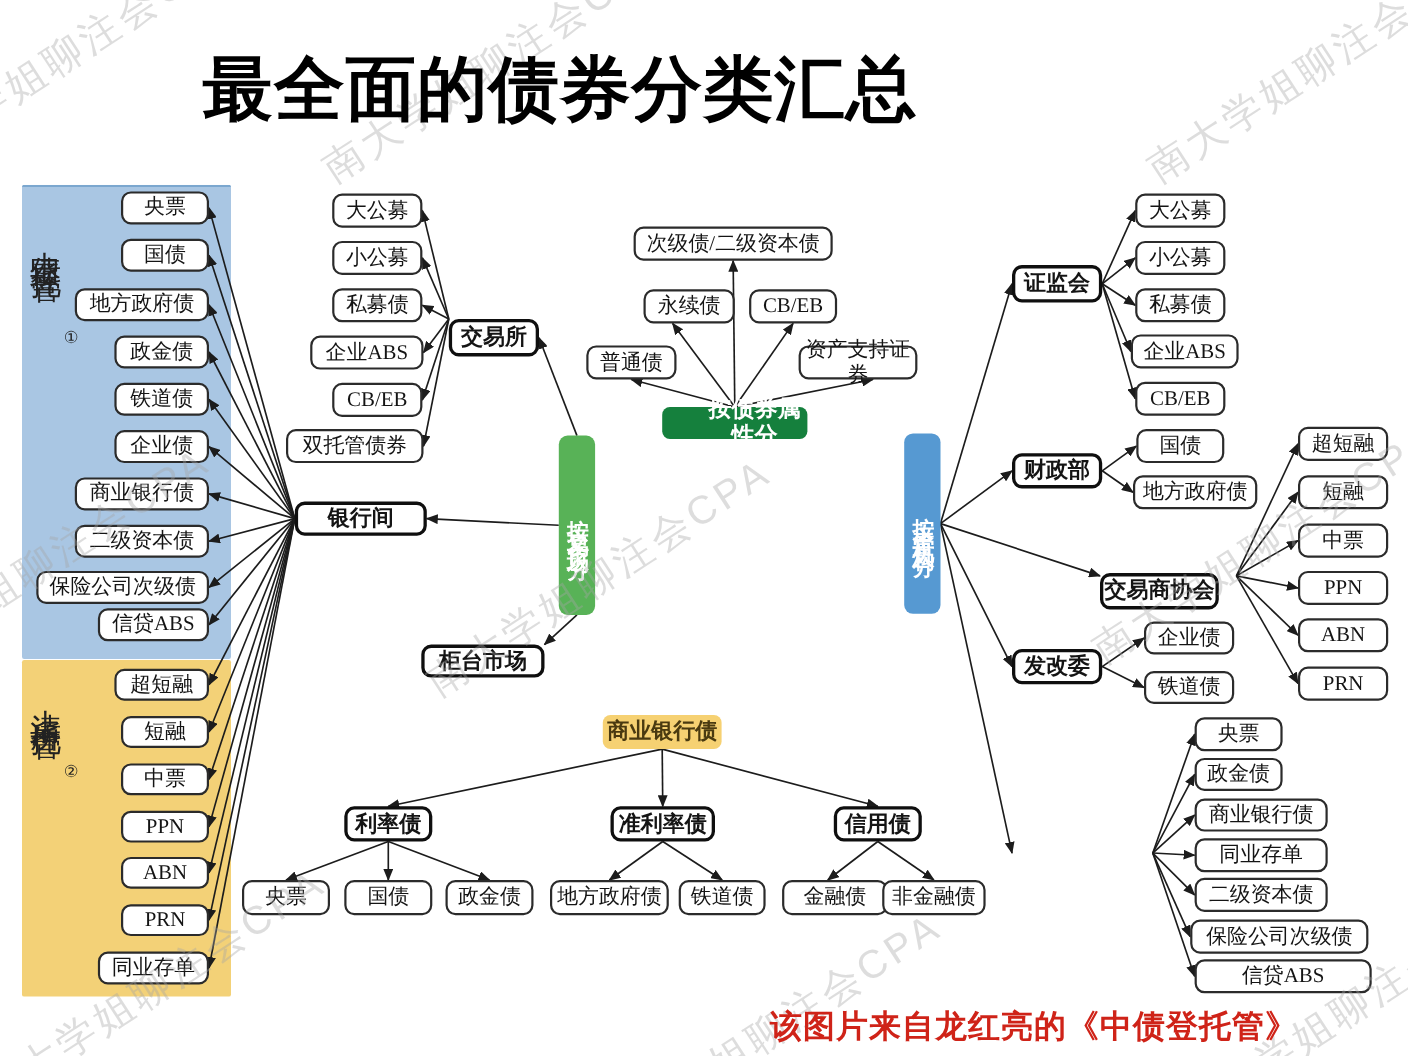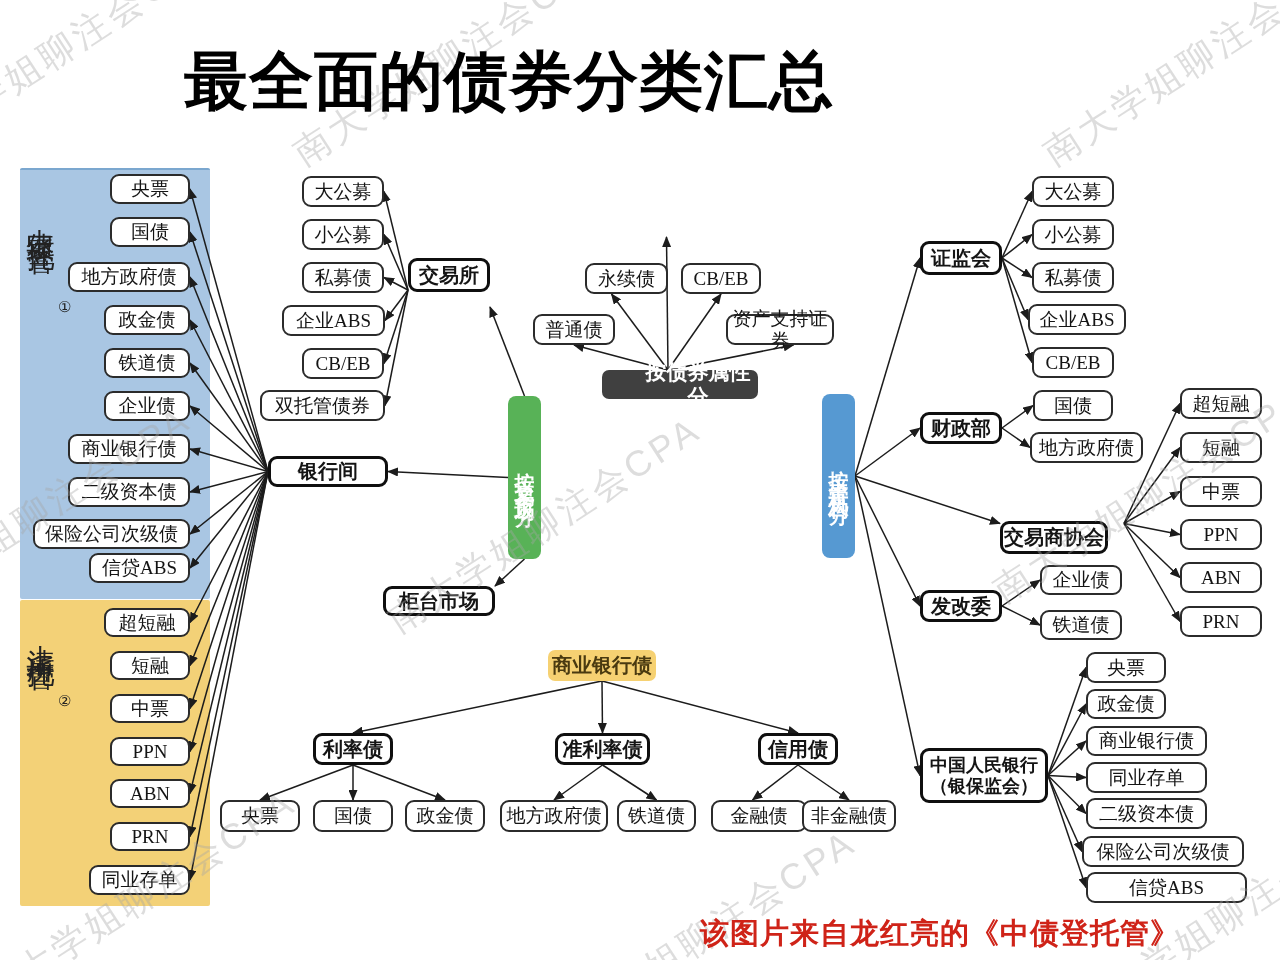--- a/index.html
+++ b/index.html
@@ -162,27 +162,28 @@
     <div class="node plain" style="left: 110px; top: 737px; width: 80px; height: 29px;">PPN</div>
     <div class="node plain" style="left: 110px; top: 779px; width: 80px; height: 29px;">ABN</div>
     <div class="node plain" style="left: 110px; top: 822px; width: 80px; height: 29px;">PRN</div>
     <div class="node plain" style="left: 89px; top: 865px; width: 101px; height: 30px;">同业存单</div>
     <div class="node plain" style="left: 302px; top: 176px; width: 82px; height: 31px;">大公募</div>
     <div class="node plain" style="left: 302px; top: 219px; width: 82px; height: 31px;">小公募</div>
     <div class="node plain" style="left: 302px; top: 262px; width: 82px; height: 31px;">私募债</div>
     <div class="node plain" style="left: 282px; top: 305px; width: 103px; height: 31px;">企业ABS</div>
     <div class="node plain" style="left: 302px; top: 348px; width: 82px; height: 31px;">CB/EB</div>
     <div class="node plain" style="left: 260px; top: 390px; width: 125px; height: 31px;">双托管债券</div>
-    <div class="node bold" style="left: 408px; top: 258px; width: 82px; height: 34px;">交易所</div>
+    <div class="node bold" style="left: 408px; top: 290px; width: 82px; height: 34px;">交易所</div>
     <div class="node bold" style="left: 268px; top: 456px; width: 120px; height: 31px;">银行间</div>
     <div class="node bold" style="left: 383px; top: 586px; width: 112px; height: 30px;">柜台市场</div>
     <div class="node green vert" style="left: 508px; top: 396px; width: 33px; height: 163px; background: rgb(88, 178, 87);">按交易市场分</div>
-    <div class="node orange" style="left: 602px; top: 370px; width: 156px; height: 29px; background: #404040; padding-left: 36px;">按债券属性分</div>
+    <div class="node orange" style="left: 602px; top: 370px; width: 132px; height: 29px; background: #15803d; padding-left: 36px;">按债券属性分</div>
     <div class="node yellow" style="left: 548px; top: 650px; width: 108px; height: 31px; background: rgb(246, 209, 114);">商业银行债</div>
     <div class="node blue vert" style="left: 822px; top: 394px; width: 33px; height: 164px; background: rgb(86, 153, 210);">按主管机构分</div>
+    <div class="node plain" style="left: 576px; top: 206px; width: 181px; height: 31px;">次级债/二级资本债</div>
     <div class="node plain" style="left: 570px; top: 263px; width: 83px; height: 31px; margin-left: 15px;">永续债</div>
     <div class="node plain" style="left: 681px; top: 263px; width: 80px; height: 31px;">CB/EB</div>
     <div class="node plain" style="left: 533px; top: 314px; width: 82px; height: 31px;">普通债</div>
     <div class="node plain" style="left: 726px; top: 314px; width: 108px; height: 31px;">资产支持证券</div>
     <div class="node bold" style="left: 313px; top: 733px; width: 80px; height: 32px;">利率债</div>
     <div class="node bold" style="left: 555px; top: 733px; width: 95px; height: 32px;">准利率债</div>
     <div class="node bold" style="left: 758px; top: 733px; width: 80px; height: 32px;">信用债</div>
     <div class="node plain" style="left: 220px; top: 800px; width: 80px; height: 32px;">央票</div>
     <div class="node plain" style="left: 313px; top: 800px; width: 80px; height: 32px;">国债</div>
     <div class="node plain" style="left: 405px; top: 800px; width: 80px; height: 32px;">政金债</div>
@@ -202,22 +203,20 @@
     <div class="node bold" style="left: 1000px; top: 521px; width: 108px; height: 33px;">交易商协会</div>
     <div class="node plain" style="left: 1180px; top: 388px; width: 82px; height: 31px;">超短融</div>
     <div class="node plain" style="left: 1180px; top: 432px; width: 82px; height: 31px;">短融</div>
     <div class="node plain" style="left: 1180px; top: 476px; width: 82px; height: 31px;">中票</div>
     <div class="node plain" style="left: 1180px; top: 519px; width: 82px; height: 31px;">PPN</div>
     <div class="node plain" style="left: 1180px; top: 562px; width: 82px; height: 31px;">ABN</div>
     <div class="node plain" style="left: 1180px; top: 606px; width: 82px; height: 31px;">PRN</div>
     <div class="node bold" style="left: 920px; top: 590px; width: 82px; height: 32px;">发改委</div>
     <div class="node plain" style="left: 1040px; top: 565px; width: 82px; height: 30px;">企业债</div>
     <div class="node plain" style="left: 1040px; top: 610px; width: 82px; height: 30px;">铁道债</div>
-    <div class="node bold" style="left: 920px; top: 748px; width: 128px; height: 55px; font-size: 18px;">中国人民银行
-（银保监会）</div>
     <div class="node plain" style="left: 1086px; top: 652px; width: 80px; height: 31px;">央票</div>
     <div class="node plain" style="left: 1086px; top: 689px; width: 80px; height: 30px;">政金债</div>
     <div class="node plain" style="left: 1086px; top: 726px; width: 121px; height: 30px;">商业银行债</div>
     <div class="node plain" style="left: 1086px; top: 762px; width: 121px; height: 31px;">同业存单</div>
     <div class="node plain" style="left: 1086px; top: 798px; width: 121px; height: 31px;">二级资本债</div>
     <div class="node plain" style="left: 1082px; top: 836px; width: 162px; height: 31px;">保险公司次级债</div>
     <div class="node plain" style="left: 1086px; top: 872px; width: 161px; height: 31px;">信贷ABS</div>
   </div>
 
 <div id="wm-layer" class="layer" style="z-index:4;pointer-events:none;">

